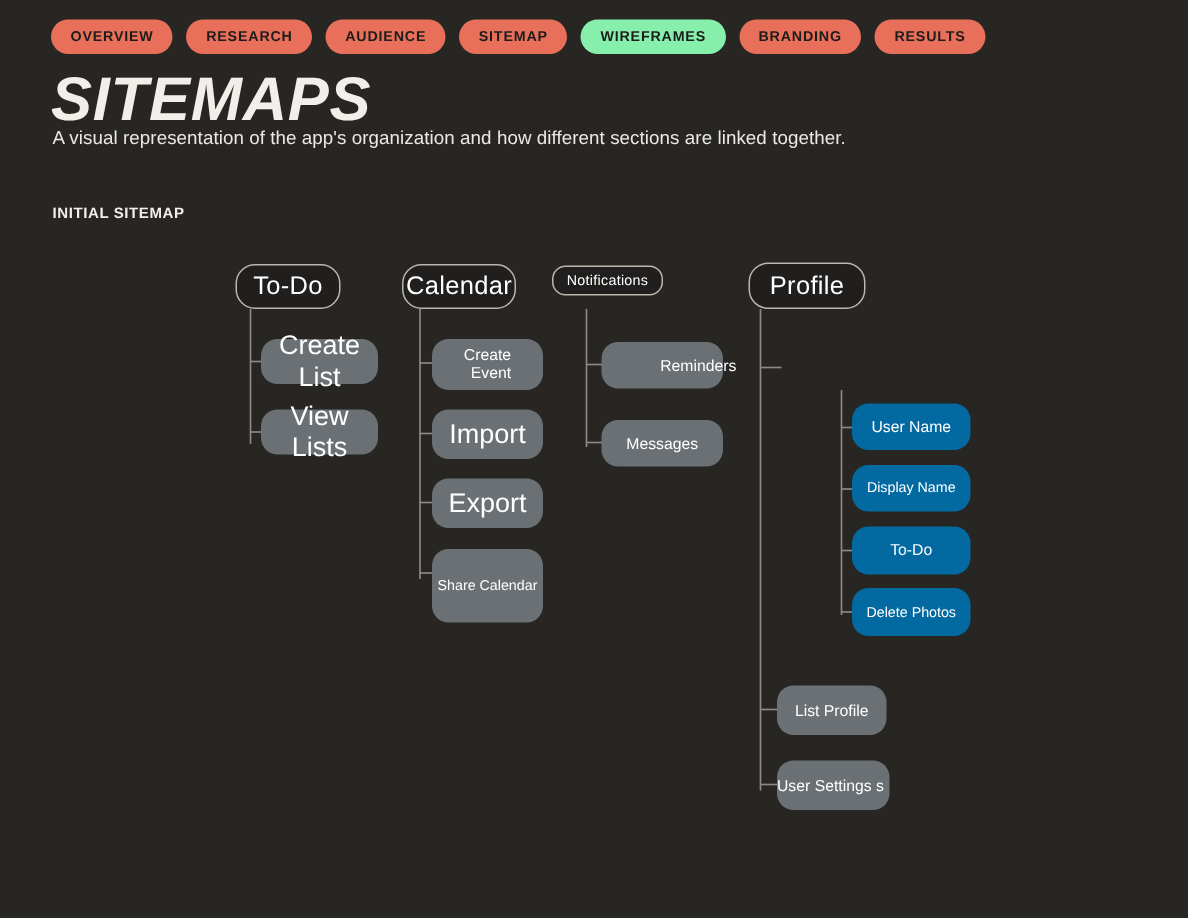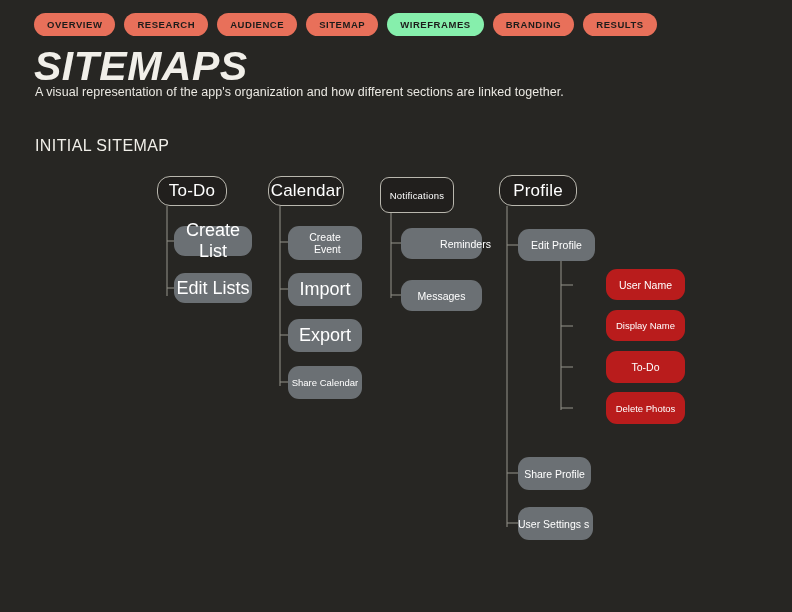--- a/index.html
+++ b/index.html
@@ -60,22 +60,22 @@
     top: 84px;
     font-size: 12.5px;
     color: #ebe9e3;
     line-height: 16px;
     letter-spacing: 0.05px;
   }
   .section-title {
     position: absolute;
     left: 35px;
     top: 137px;
-    font-size: 16px;
-    font-weight: 400;
+    font-size: 10px;
+    font-weight: 700;
     letter-spacing: 0.4px;
     color: #f1efe9;
     text-align: right;
   }
 
   
   .sitemap {
     position: absolute;
     left: 0;
     top: 0;
@@ -113,24 +113,23 @@
     letter-spacing: 0.2px;
   }
   
   .node.lvl2 {
     background: #6b7074;
     border-radius: 11px;
     font-size: 18px;
   }
   
   .node.lvl3 {
-    background: #b91c1c;
+    background: #0369a1;
     border-radius: 11px;
     font-size: 13px;
-    margin-left: 38px;
   }
   .node.small { font-size: 10.5px; }
   .node.tiny  { font-size: 9.5px; }
   .node.overflow-text {
     justify-content: flex-start;
     overflow: visible;
     white-space: nowrap;
   }
 </style>
 </head>
@@ -177,37 +176,36 @@
       <path d="M561,260 L561,410"></path>
       <path d="M561,285 L573,285"></path>
       <path d="M561,326 L573,326"></path>
       <path d="M561,367 L573,367"></path>
       <path d="M561,408 L573,408"></path>
     </g>
   </svg>
 
   <div class="node lvl1" style="left:157px; top:176px; width:70px; height:30px;">To-Do</div>
   <div class="node lvl2" style="left:174px; top:226px; width:78px; height:30px;">Create List</div>
-  <div class="node lvl2" style="left:174px; top:273px; width:78px; height:30px;">Edit Lists</div>
+  <div class="node lvl2" style="left:174px; top:273px; width:78px; height:30px;">View Lists</div>
 
   <div class="node lvl1" style="left:268px; top:176px; width:76px; height:30px;">Calendar</div>
   <div class="node lvl2 small" style="left:288px; top:226px; width:74px; height:34px; line-height:12px;text-align:right;">Create
 Event</div>
   <div class="node lvl2" style="left:288px; top:273px; width:74px; height:33px;">Import</div>
   <div class="node lvl2" style="left:288px; top:319px; width:74px; height:33px;">Export</div>
-  <div class="node lvl2 tiny" style="left:288px; top:366px; width:74px; height:33px;">Share Calendar</div>
-
-  <div class="node lvl1 tiny" style="left:380px; top:177px; width:74px; height:36px; border-radius:9px;">Notifications</div>
+  <div class="node lvl2 tiny" style="left:288px; top:366px; width:74px; height:49px;">Share Calendar</div>
+
+  <div class="node lvl1 tiny" style="left:368px; top:177px; width:74px; height:20px; border-radius:9px;">Notifications</div>
   <div class="node lvl2 small" style="left:401px; top:228px; width:81px; height:31px;padding-left:48px;">Reminders</div>
   <div class="node lvl2 small" style="left:401px; top:280px; width:81px; height:31px;">Messages</div>
 
   <div class="node lvl1" style="left:499px; top:175px; width:78px; height:31px;">Profile</div>
-  <div class="node lvl2 small" style="left:518px; top:229px; width:77px; height:32px;">Edit Profile</div>
 
   <div class="node lvl3 small" style="left:568px; top:269px; width:79px; height:31px;">User Name</div>
   <div class="node lvl3 tiny" style="left:568px; top:310px; width:79px; height:31px;">Display Name</div>
   <div class="node lvl3 small" style="left:568px; top:351px; width:79px; height:32px;">To-Do</div>
   <div class="node lvl3 tiny" style="left:568px; top:392px; width:79px; height:32px;">Delete Photos</div>
 
-  <div class="node lvl2 small" style="left:518px; top:457px; width:73px; height:33px;">Share Profile</div>
+  <div class="node lvl2 small" style="left:518px; top:457px; width:73px; height:33px;">List Profile</div>
   <div class="node lvl2 small overflow-text" style="left:518px; top:507px; width:75px; height:33px;">User Settings  s</div>
 
 </div>
 
 </body></html>

